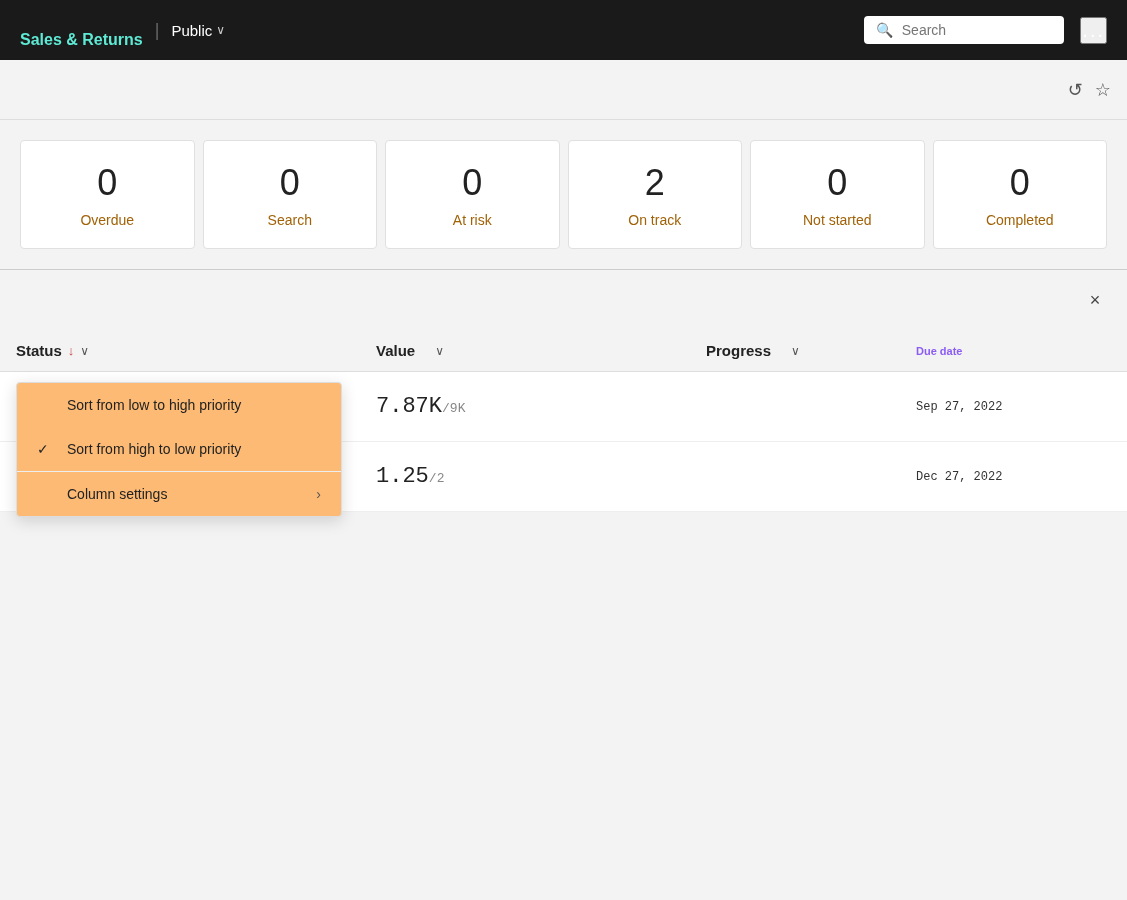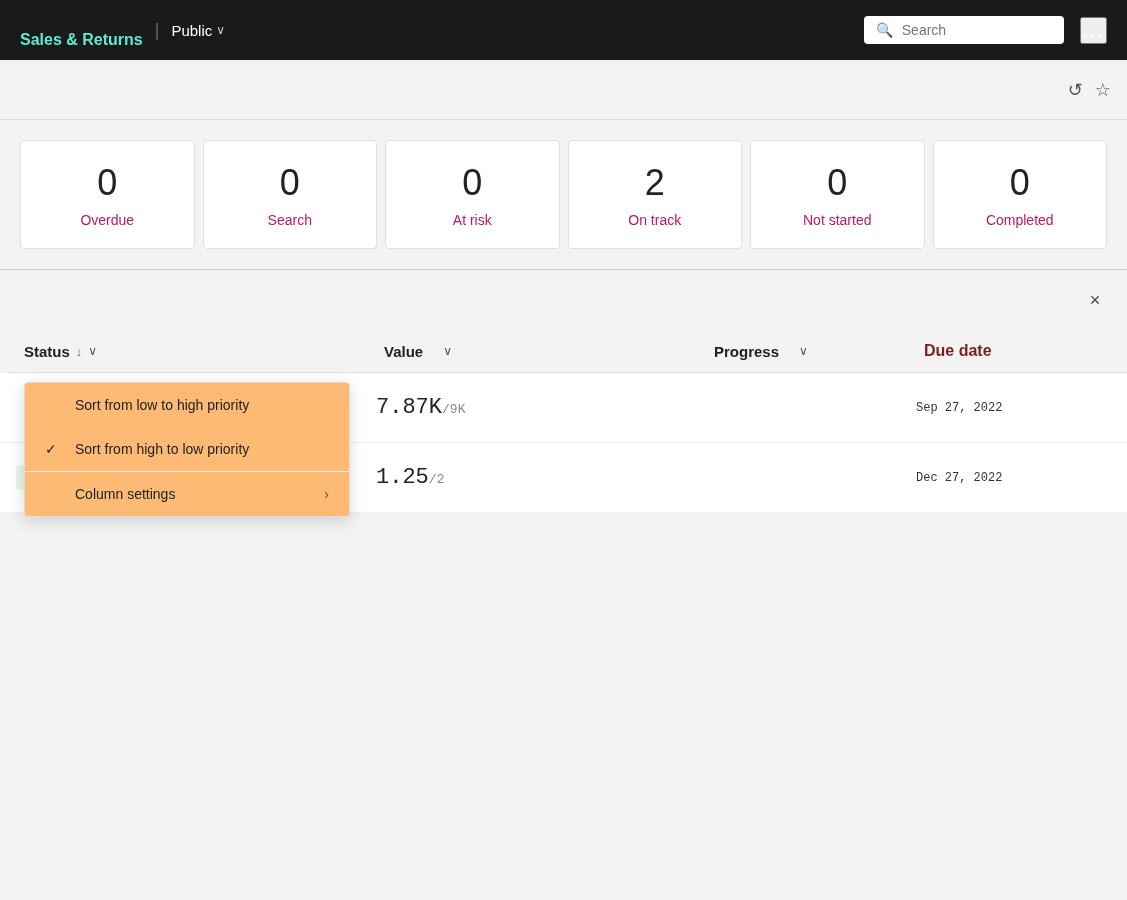--- a/index.html
+++ b/index.html
@@ -111,21 +111,21 @@
       margin: 4px;
     }
     .card-number {
       font-size: 36px;
       font-weight: 300;
       color: #222;
       line-height: 1.2;
     }
     .card-label {
       font-size: 14px;
-      color: #be185d;
+      color: #a16207;
       margin-top: 8px;
     }
 
     
     .separator {
       height: 1px;
       background: #ccc;
       margin: 0 0 0 0;
     }
 
@@ -152,21 +152,20 @@
     }
 
     
     .table-header {
       display: flex;
       align-items: center;
       padding: 12px 16px;
       background: #f3f3f3;
       border-bottom: 1px solid #ddd;
       position: relative;
-      margin-left: 8px;
     }
     .col-status {
       width: 360px;
       display: flex;
       align-items: center;
       gap: 6px;
     }
     .col-value {
       width: 330px;
       display: flex;
@@ -175,22 +174,22 @@
     }
     .col-progress {
       width: 210px;
       display: flex;
       align-items: center;
       gap: 20px;
     }
     .col-duedate {
       flex: 1;
       font-weight: 600;
-      color: #7f1d1d;
-      font-size: 16px;
+      color: #8b5cf6;
+      font-size: 11px;
     }
     .col-header-label {
       font-weight: 700;
       color: #222;
       font-size: 15px;
     }
     .sort-icon {
       color: #cc4444;
       font-size: 13px;
     }

